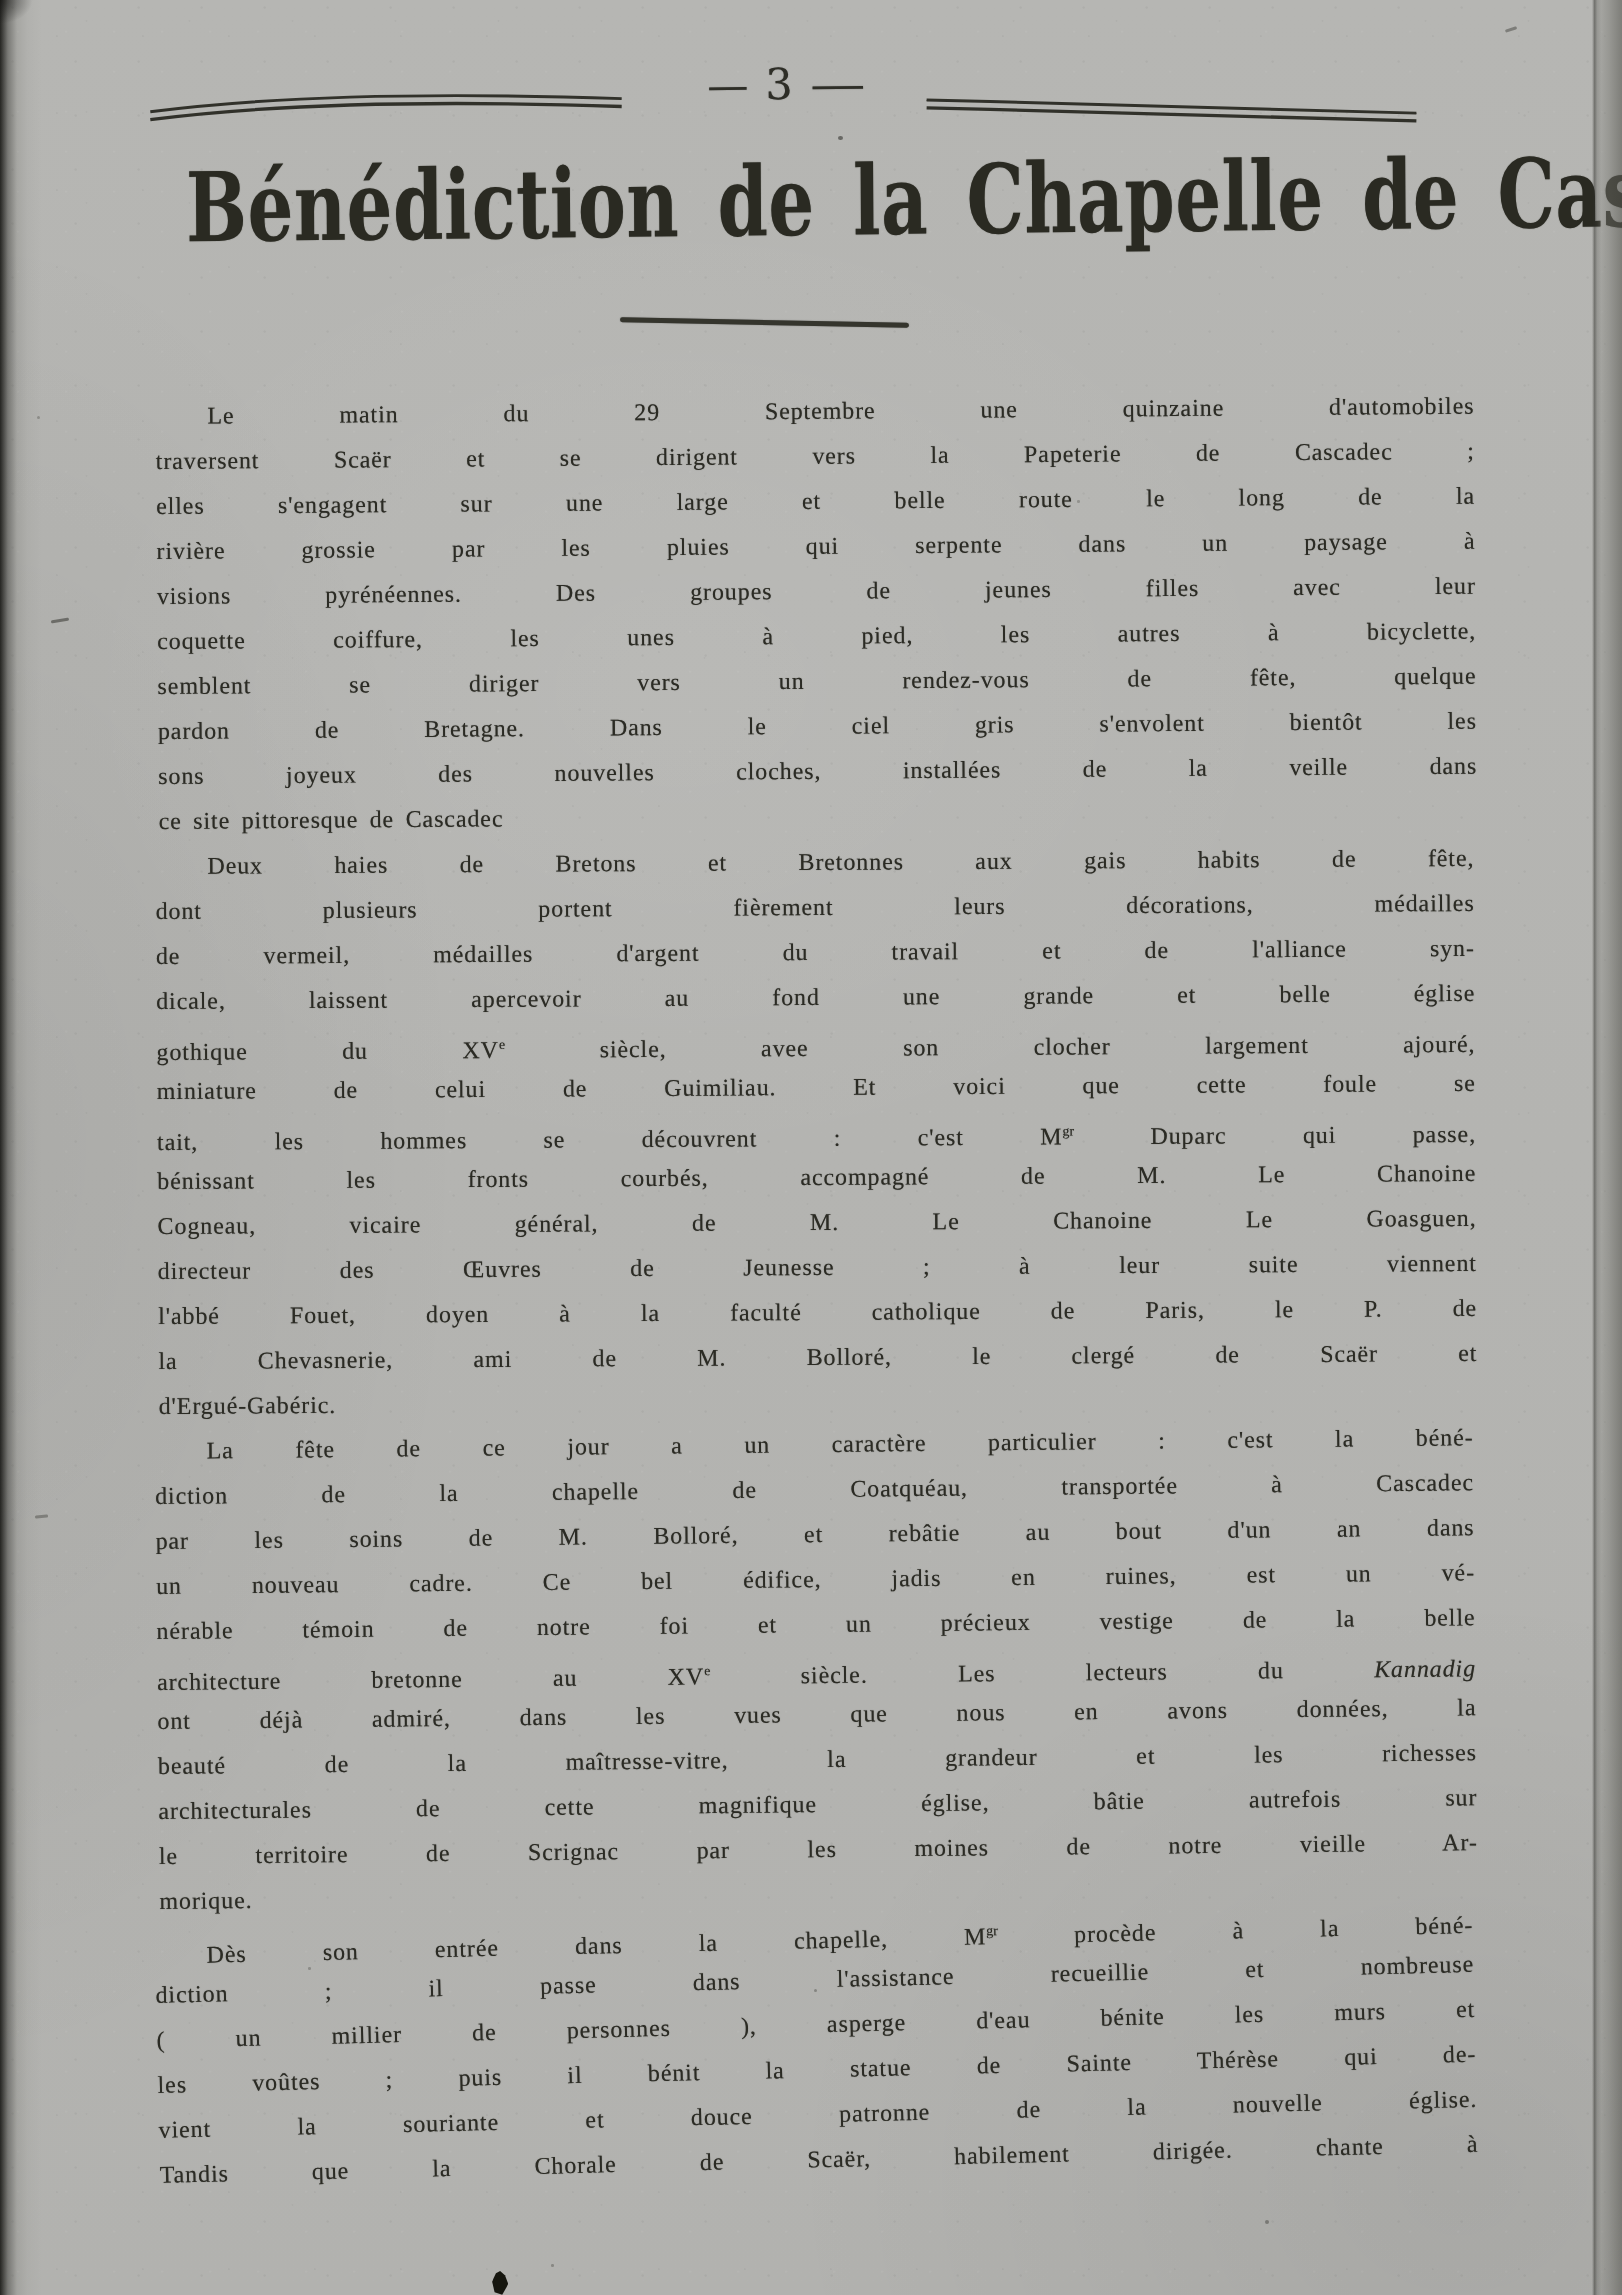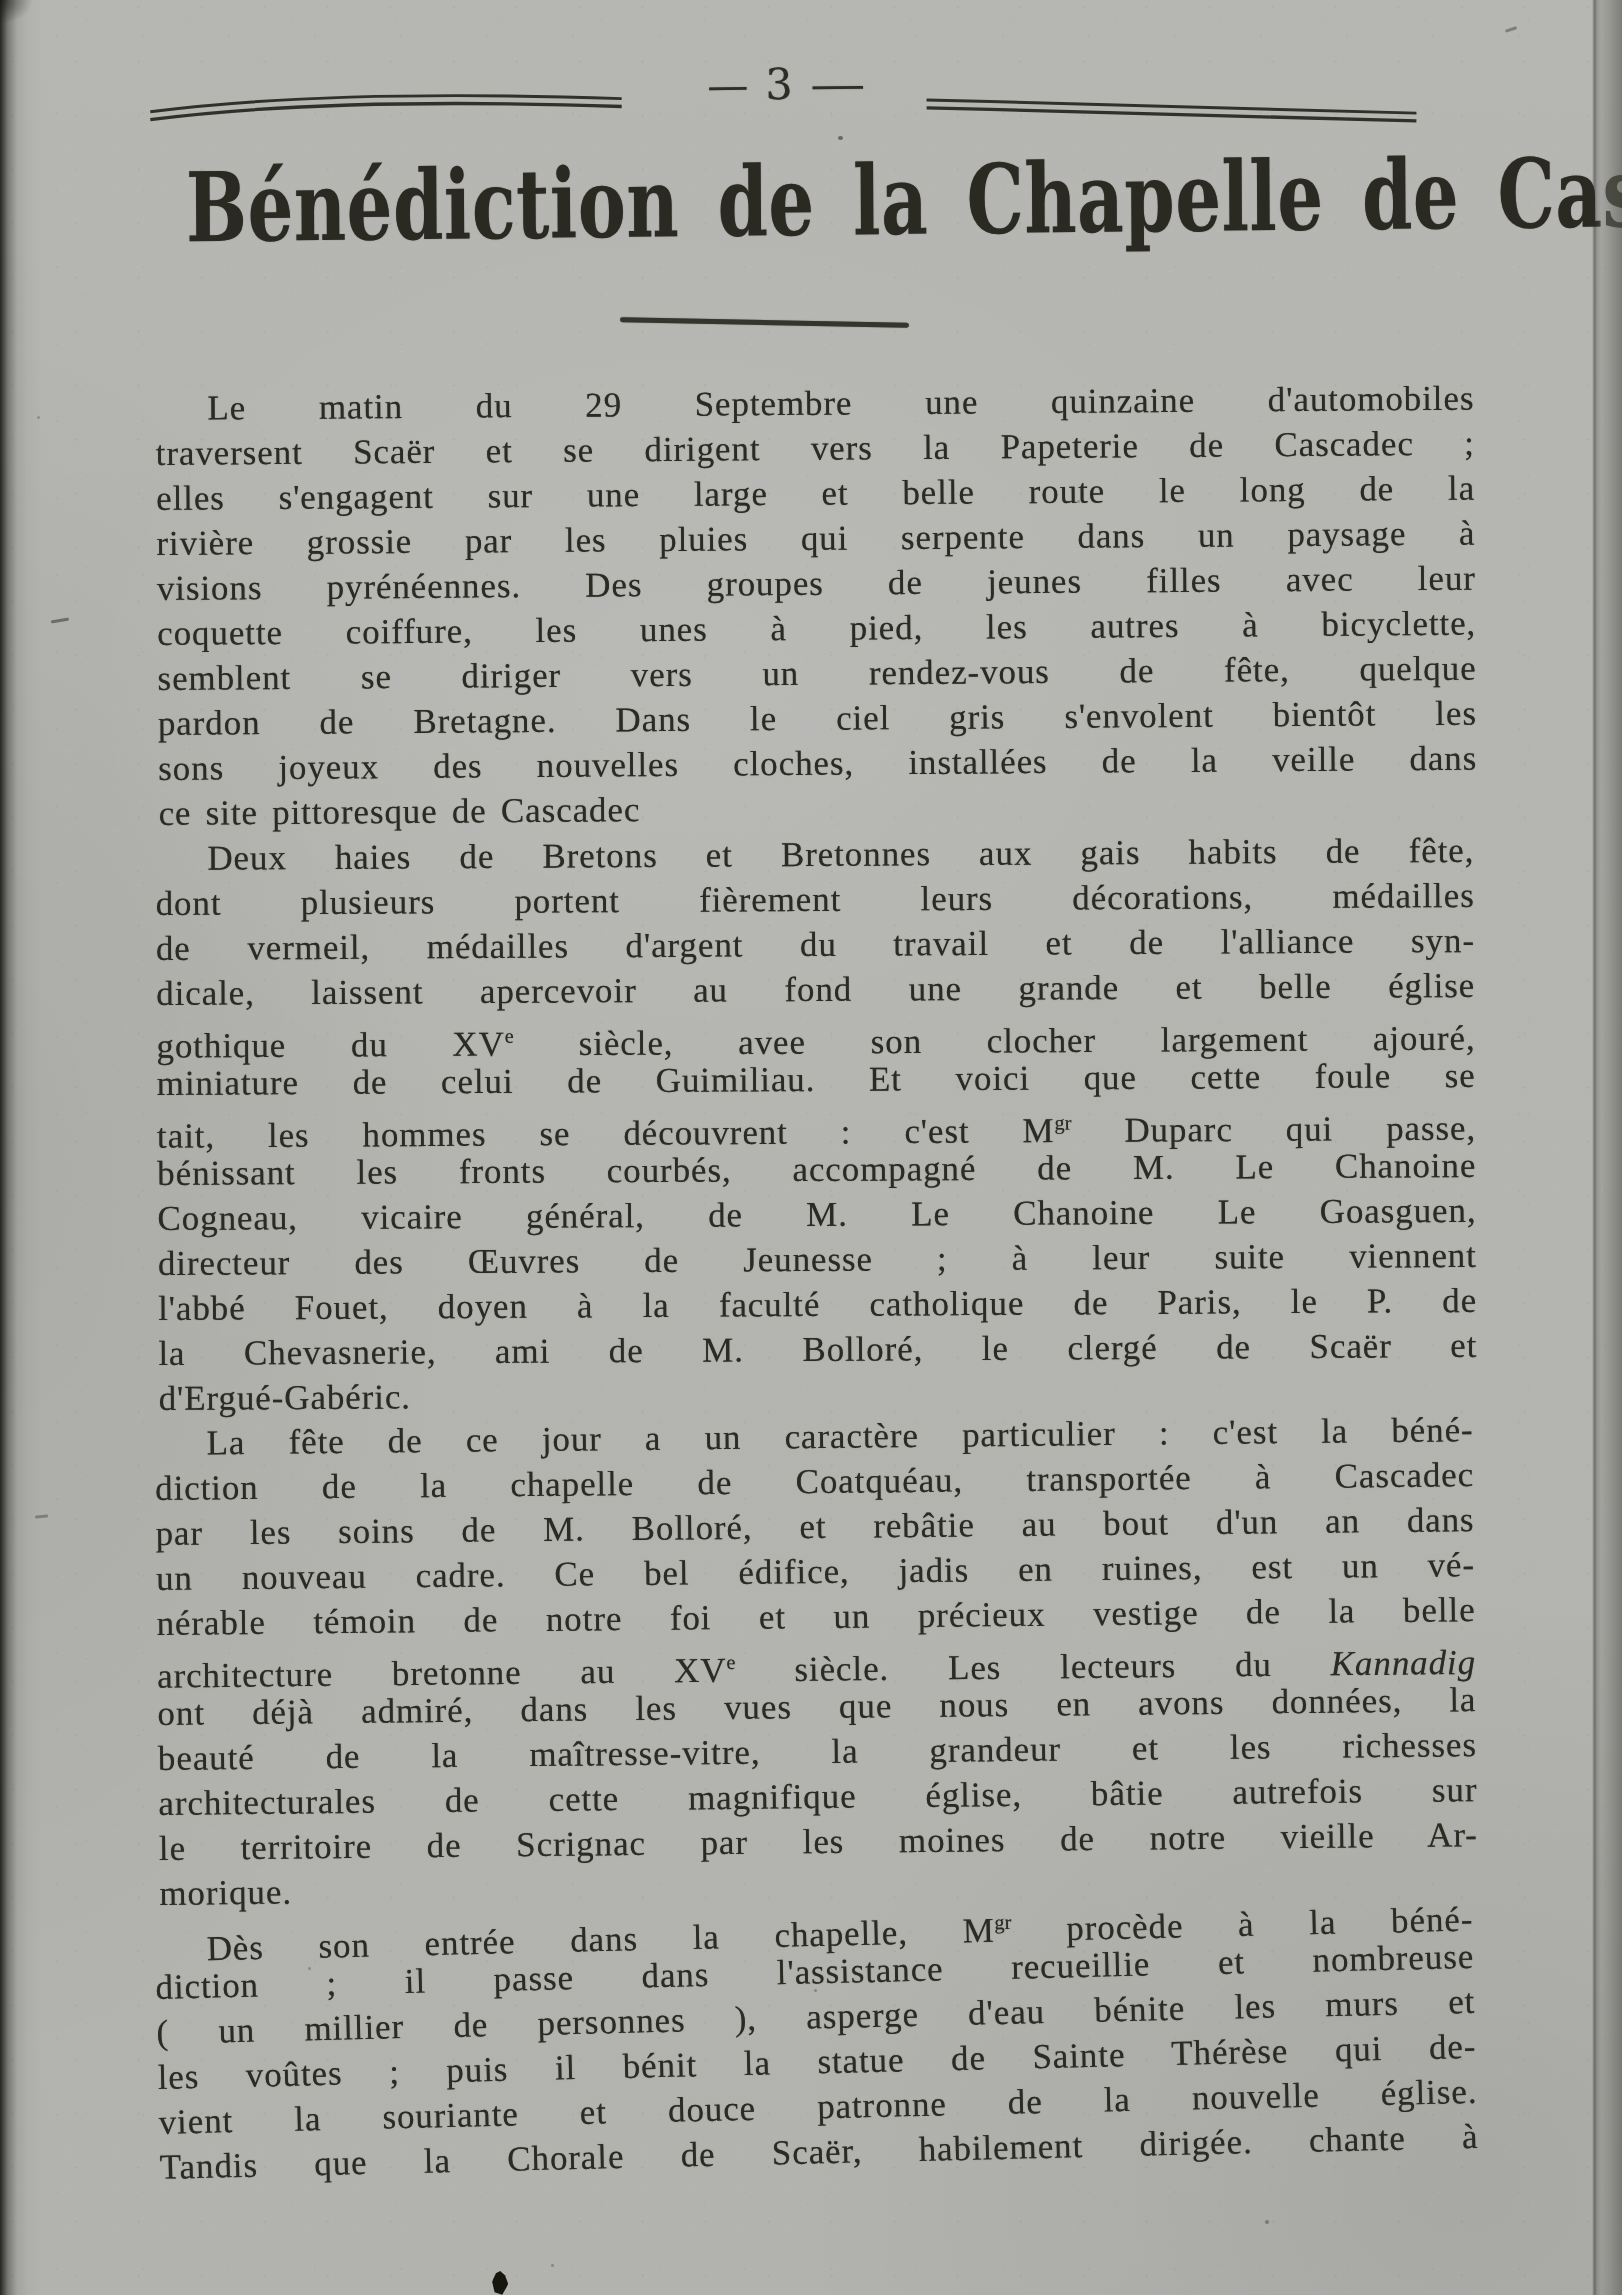--- a/index.html
+++ b/index.html
@@ -36,22 +36,22 @@
   .hrule{position:absolute;}
   .hrule svg{display:block;}
   
   .title{position:absolute;left:0;top:147px;width:100%;text-align:center;
     font-family:"DejaVu Serif", serif;font-weight:700;font-size:96px;line-height:1.15;white-space:nowrap;
     color:#2a2a22;letter-spacing:0.7px;word-spacing:17px;
     transform:translateX(-17px) scaleX(.75) rotate(-.45deg);transform-origin:center top;
     text-shadow:0 0 1.3px rgba(28,28,22,.45);}
   .title-rule{position:absolute;left:620px;top:320px;width:289px;height:5.2px;background:#35352d;border-radius:2.6px;transform:rotate(1.1deg);box-shadow:0 0 1.3px rgba(0,0,0,.4);}
   
-  .textblock{position:absolute;left:157px;top:386px;width:1319px;
-    font-size:35px;line-height:45px;letter-spacing:0.9px;word-spacing:4.6px;
+  .textblock{position:absolute;left:157px;top:394px;width:1319px;
+    font-size:24px;line-height:45px;letter-spacing:0.9px;word-spacing:4.6px;
     text-shadow:0 0 0.9px rgba(28,28,22,.55);}
   .para{transform-origin:0 50%;}
   .para.r0{transform:rotate(-.45deg);}
   .para.r1{transform:rotate(-.35deg);}
   .para.r2{transform:rotate(-.6deg);}
   .para.r3{transform:rotate(-1.35deg) translateY(3.9px);}
   .line{height:45px;text-align:justify;text-align-last:justify;}
   .line.first{text-indent:52px;}
   .line.lastline{text-align-last:left;}
   .line .sup{font-size:58%;vertical-align:super;letter-spacing:0;}

